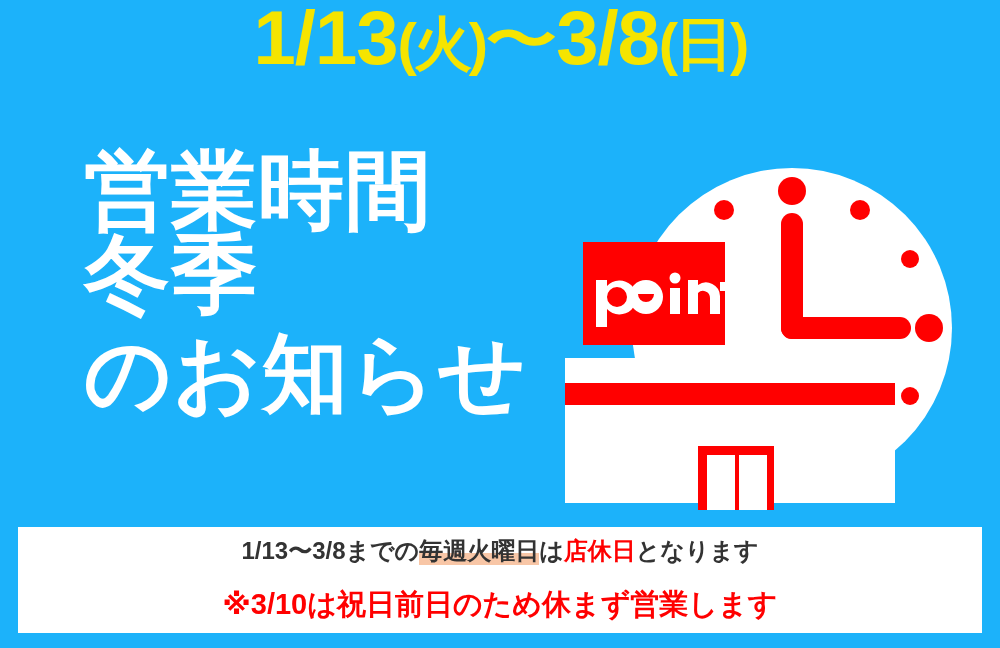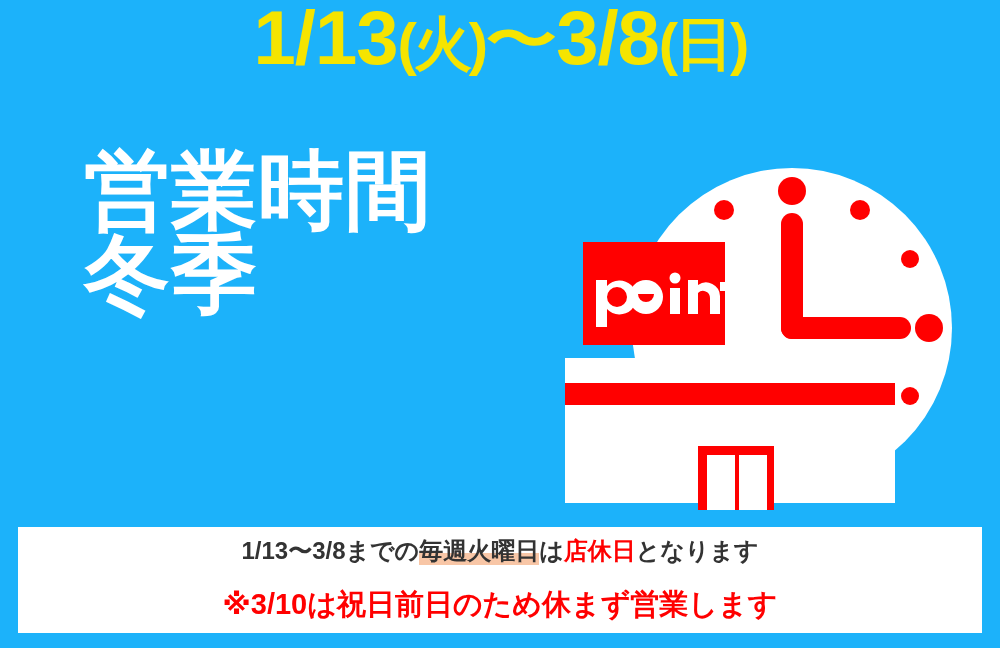--- a/index.html
+++ b/index.html
@@ -117,20 +117,21 @@
 
 <div class="banner">
 
   <div class="date-line">
     <span>1/13</span><span class="paren">(火)</span><span class="tilde">〜</span><span>3/8</span><span class="paren">(日)</span>
   </div>
 
   <div class="headline">
     <span class="hl-row hl-2">営業時間</span>
     <span class="hl-row hl-1">冬季</span>
+    <span class="hl-row hl-3">のお知らせ</span>
   </div>
 
   <div class="illustration">
     <svg width="400" height="382" viewBox="0 0 400 382" xmlns="http://www.w3.org/2000/svg">
 
       <g>
         <circle cx="232" cy="200" r="160" fill="#FFFFFF"></circle>
       </g>
 
       <g fill="#FF0000">

